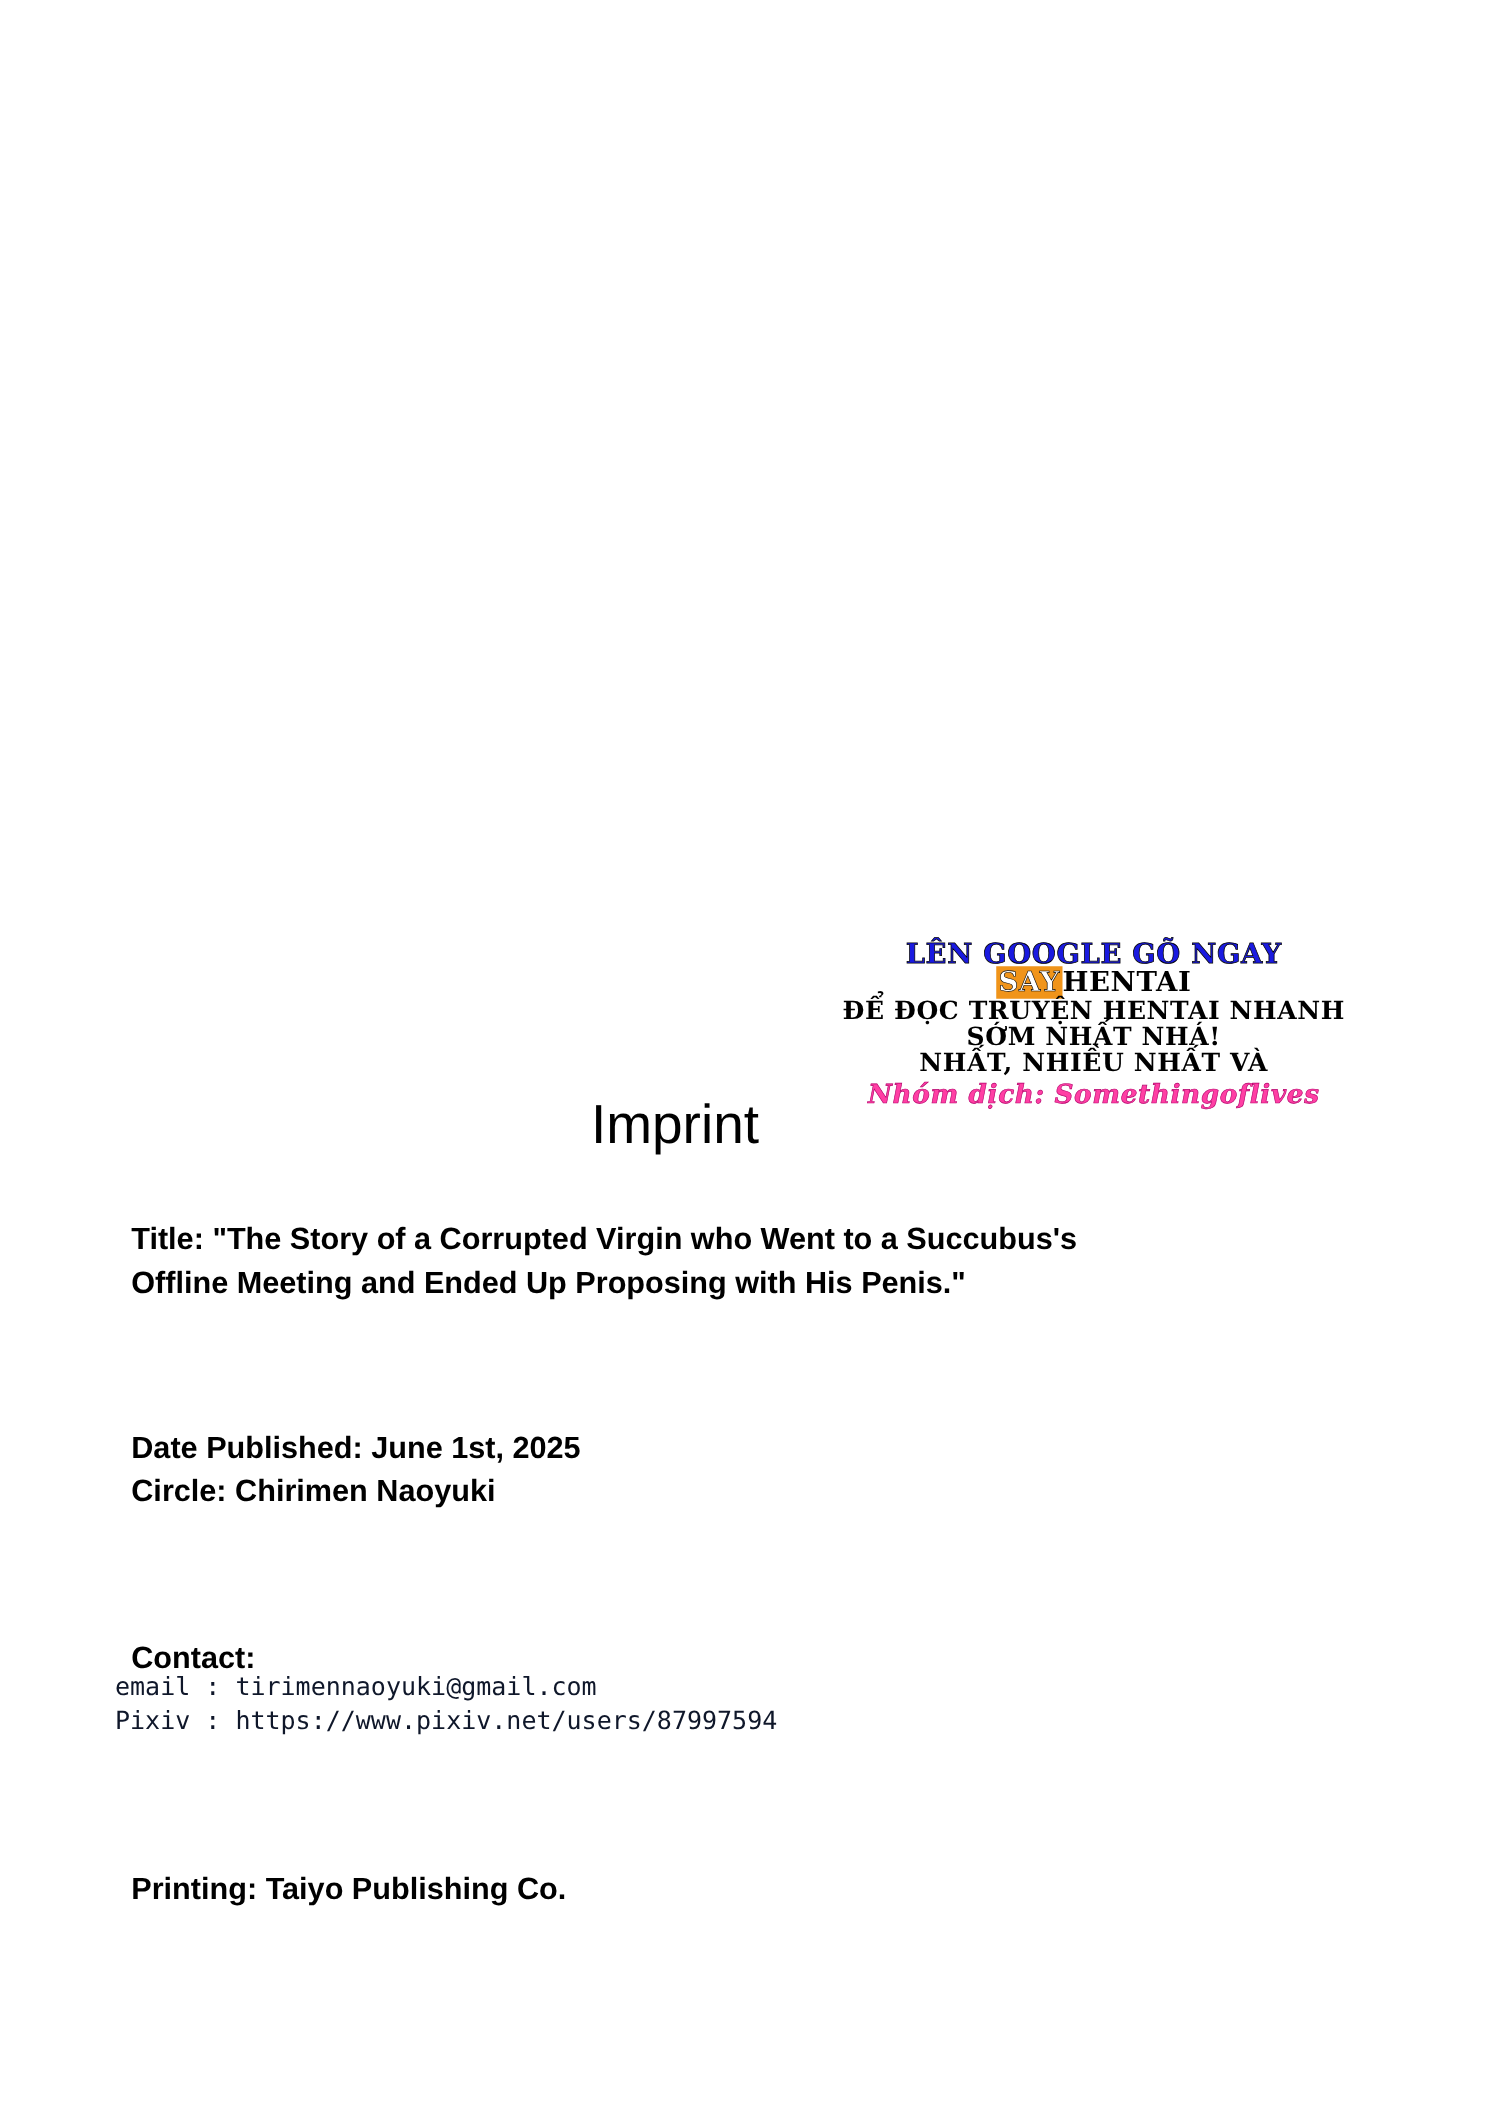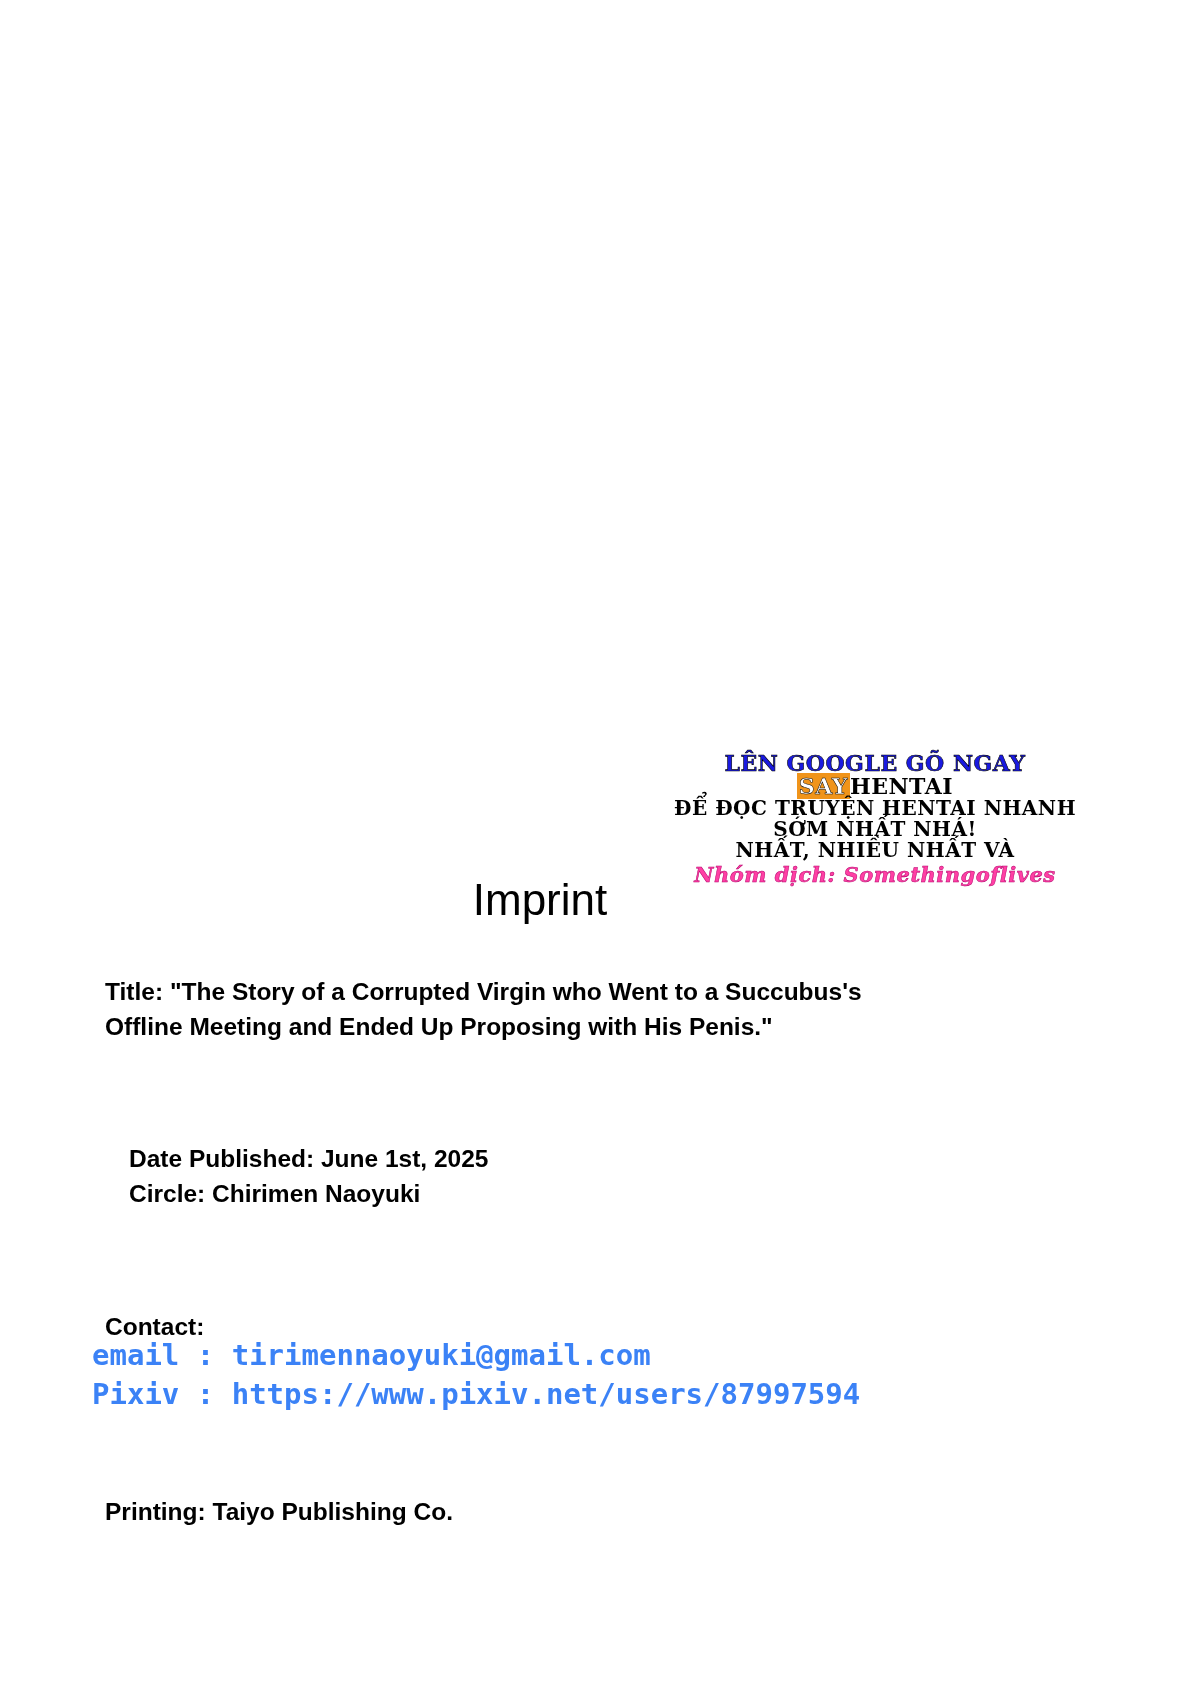--- a/index.html
+++ b/index.html
@@ -97,40 +97,38 @@
     line-height: 1.42;
     color: #000000;
   }
   .block-title {
     top: 975px;
     width: 760px;
   }
   .block-pub {
     top: 1142px;
     width: 700px;
-    margin-left: 24px;
   }
   .block-contact-label {
     top: 1310px;
   }
   .block-printing {
     top: 1495px;
   }
 
   .mono-block {
     position: absolute;
     left: 92px;
     top: 1336px;
     font-family: "DejaVu Sans Mono", monospace;
-    font-size: 29px;
+    font-size: 20px;
     line-height: 1.35;
-    color: #3b82f6;
+    color: #0f172a;
     letter-spacing: 0px;
     white-space: nowrap;
-    font-weight: bold;
   }
   .mono-line { display: block; }
 </style>
 </head>
 <body>
 
 <div class="page">
 
   <div class="watermark">
     <div class="wm-line wm-l1">LÊN GOOGLE GÕ NGAY</div>

